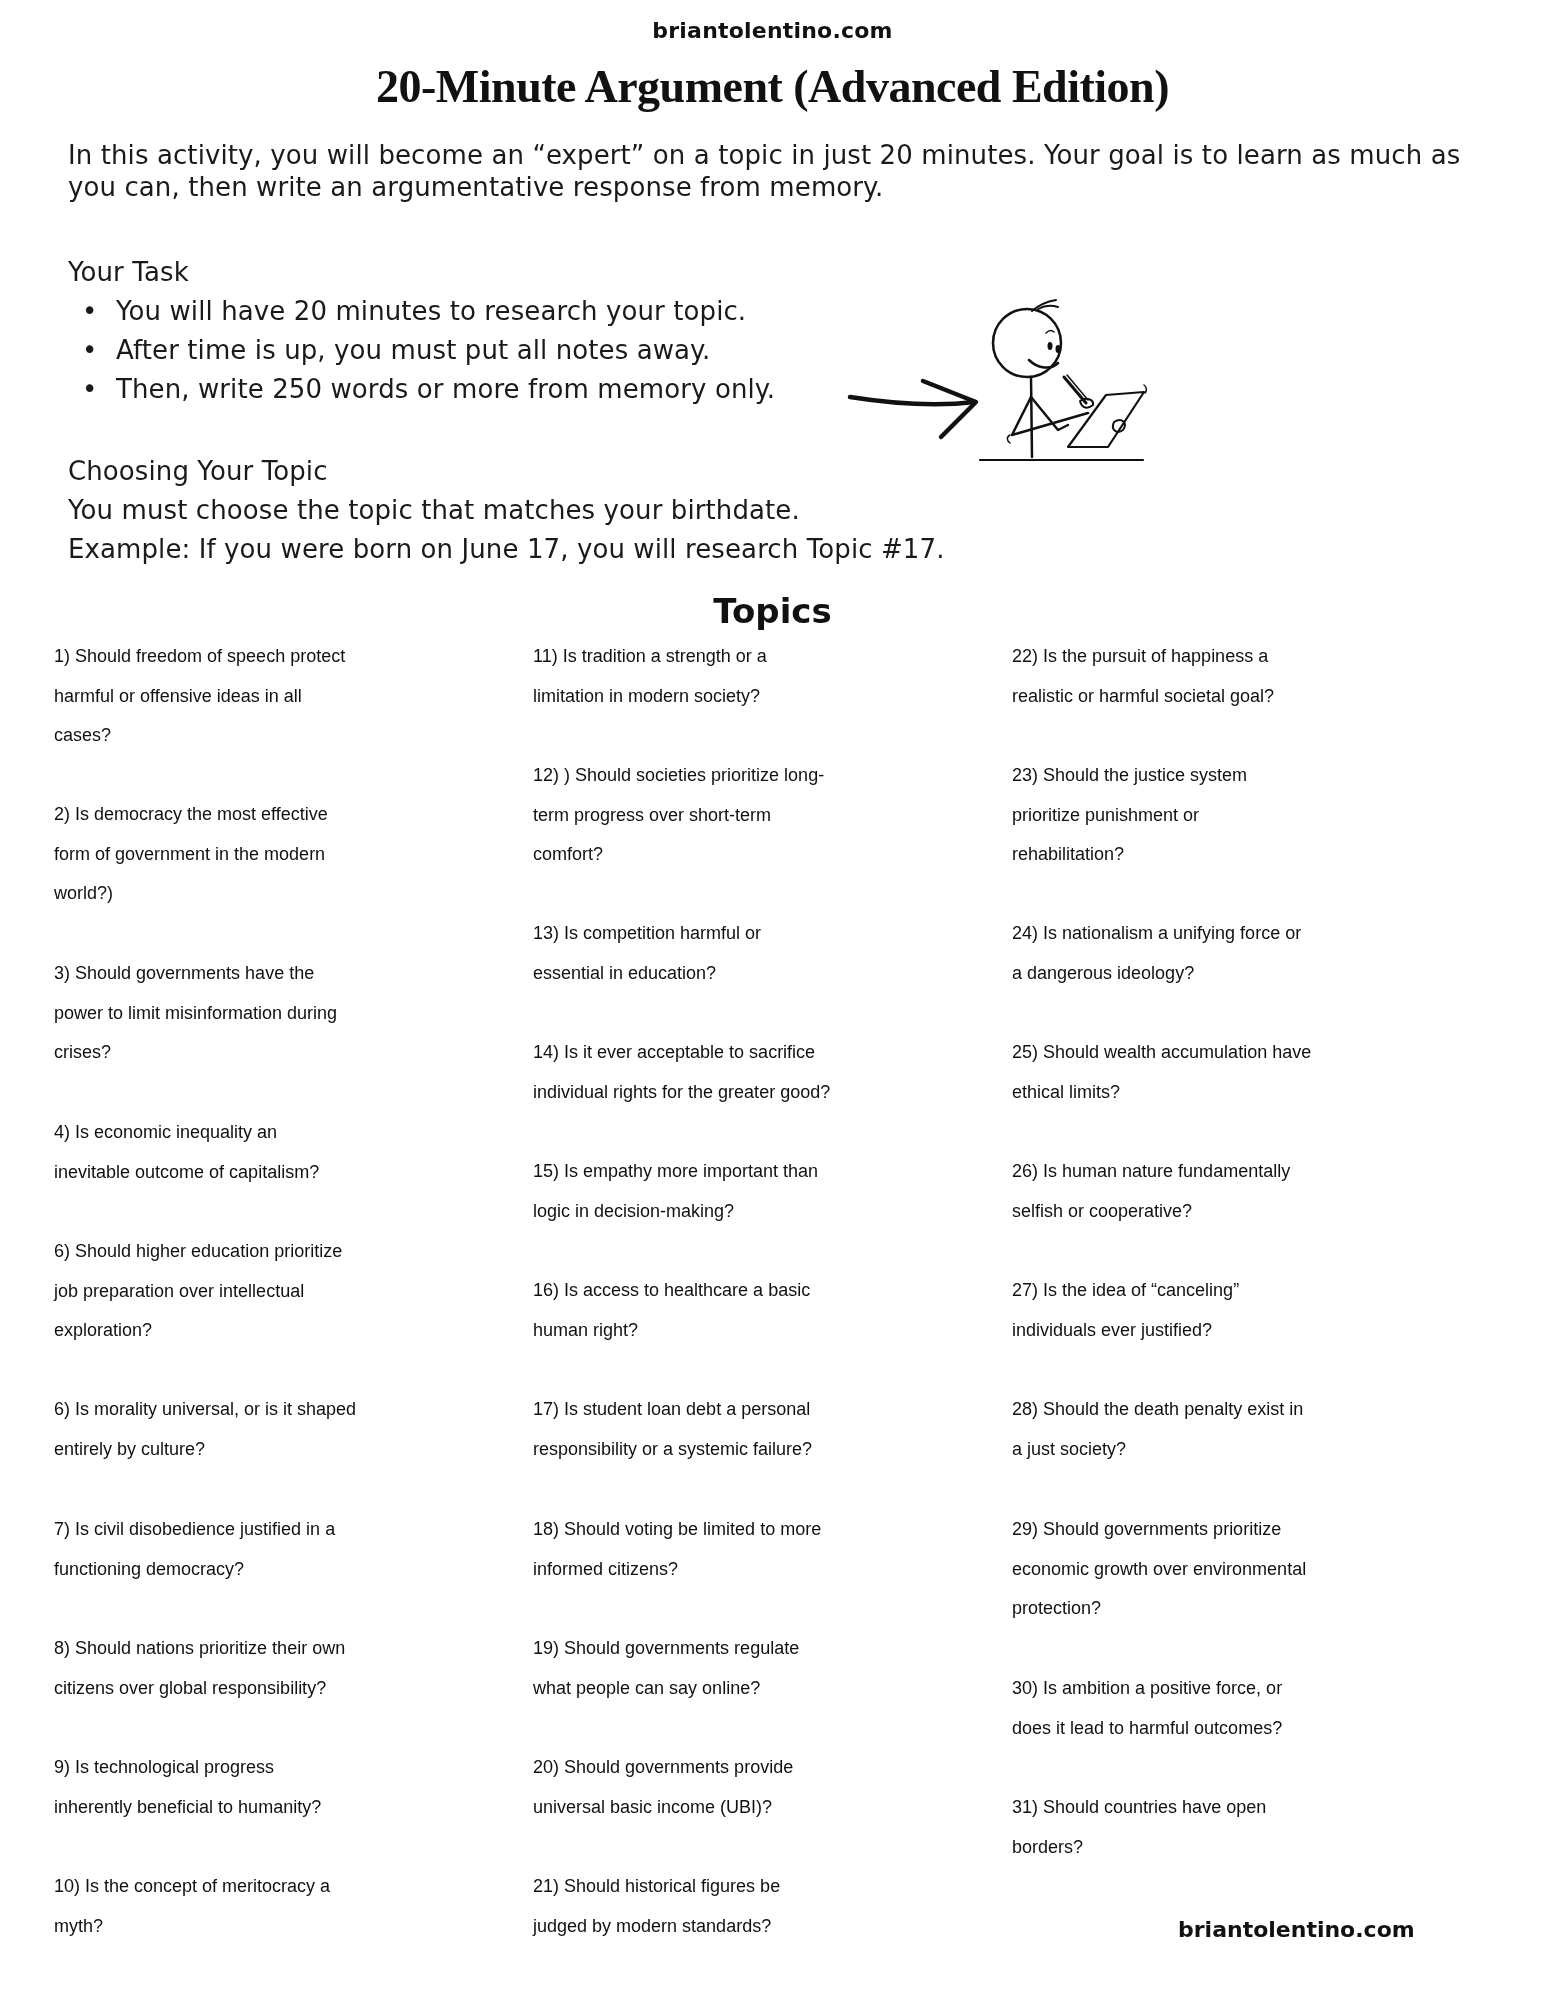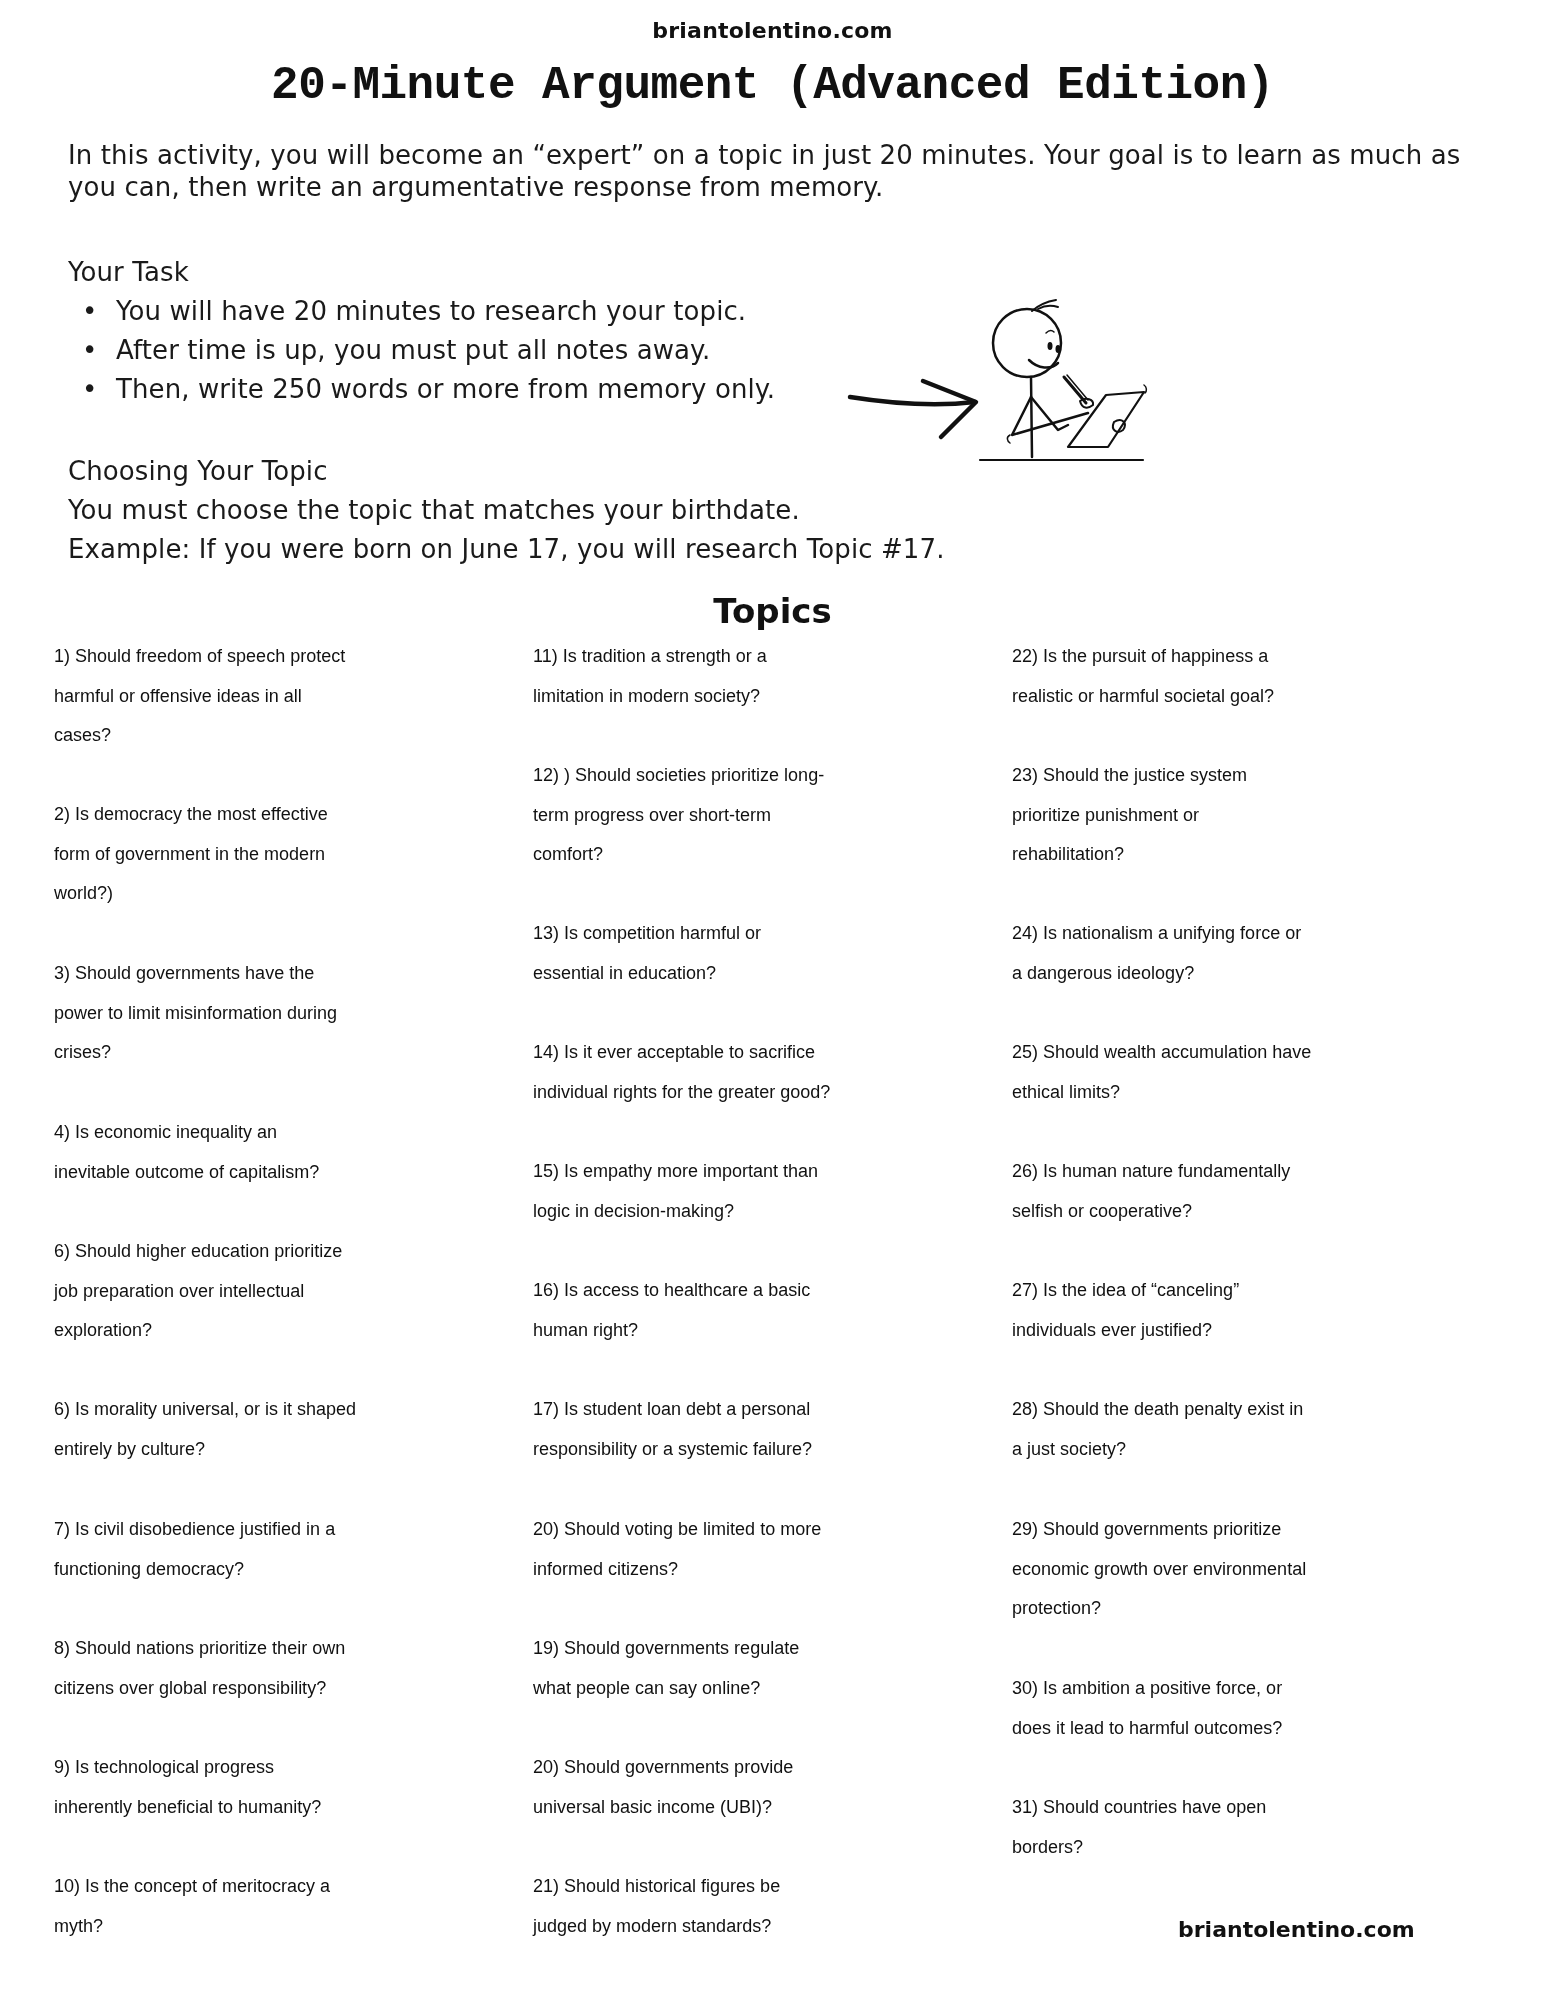--- a/index.html
+++ b/index.html
@@ -4,21 +4,21 @@
 <style>
   html, body { margin: 0; padding: 0; background: #ffffff; }
   body { width: 1545px; height: 2000px; position: relative; overflow: hidden; color: #111111; }
   .abs { position: absolute; }
   .brand-top {
     left: 0; width: 1545px; top: 18px; text-align: center;
     font-family: "DejaVu Sans", sans-serif; font-weight: bold; font-size: 22px; letter-spacing: 0.2px;
   }
   .title {
     left: 0; width: 1545px; top: 60px; text-align: center;
-    font-family: Liberation Mono, monospace; font-weight: bold; font-size: 46px; letter-spacing: -0.5px;
+    font-family: Liberation Serif, serif; font-weight: bold; font-size: 46px; letter-spacing: -0.5px;
   }
   .intro {
     font-family: "DejaVu Sans", sans-serif; font-size: 26px; line-height: 32px; color: #1a1a1a;
     letter-spacing: 0.1px;
   }
   .intro-p { left: 68px; top: 139px; width: 1400px; }
   .task-heading { left: 68px; top: 256px; text-align: center; }
   .task-list { left: 82px; top: 295px; margin: 0; padding: 0; list-style: none; }
   .task-list li { position: relative; padding-left: 34px; height: 39px; }
   .task-list li .bullet { position: absolute; left: 0; top: 0; }
@@ -121,21 +121,21 @@
 <div class="topic" style="left:533px; top:914px;">13) Is competition harmful or
 essential in education?</div>
 <div class="topic" style="left:533px; top:1033px;">14) Is it ever acceptable to sacrifice
 individual rights for the greater good?</div>
 <div class="topic" style="left:533px; top:1152px;">15) Is empathy more important than
 logic in decision-making?</div>
 <div class="topic" style="left:533px; top:1271px;">16) Is access to healthcare a basic
 human right?</div>
 <div class="topic" style="left:533px; top:1390px;">17) Is student loan debt a personal
 responsibility or a systemic failure?</div>
-<div class="topic" style="left:533px; top:1510px;">20) Should voting be limited to more
+<div class="topic" style="left:533px; top:1510px;">18) Should voting be limited to more
 informed citizens?</div>
 <div class="topic" style="left:533px; top:1629px;">19) Should governments regulate
 what people can say online?</div>
 <div class="topic" style="left:533px; top:1748px;">20) Should governments provide
 universal basic income (UBI)?</div>
 <div class="topic" style="left:533px; top:1867px;">21) Should historical figures be
 judged by modern standards?</div>
 
 <div class="topic" style="left:1012px; top:637px;">22) Is the pursuit of happiness a
 realistic or harmful societal goal?</div>

